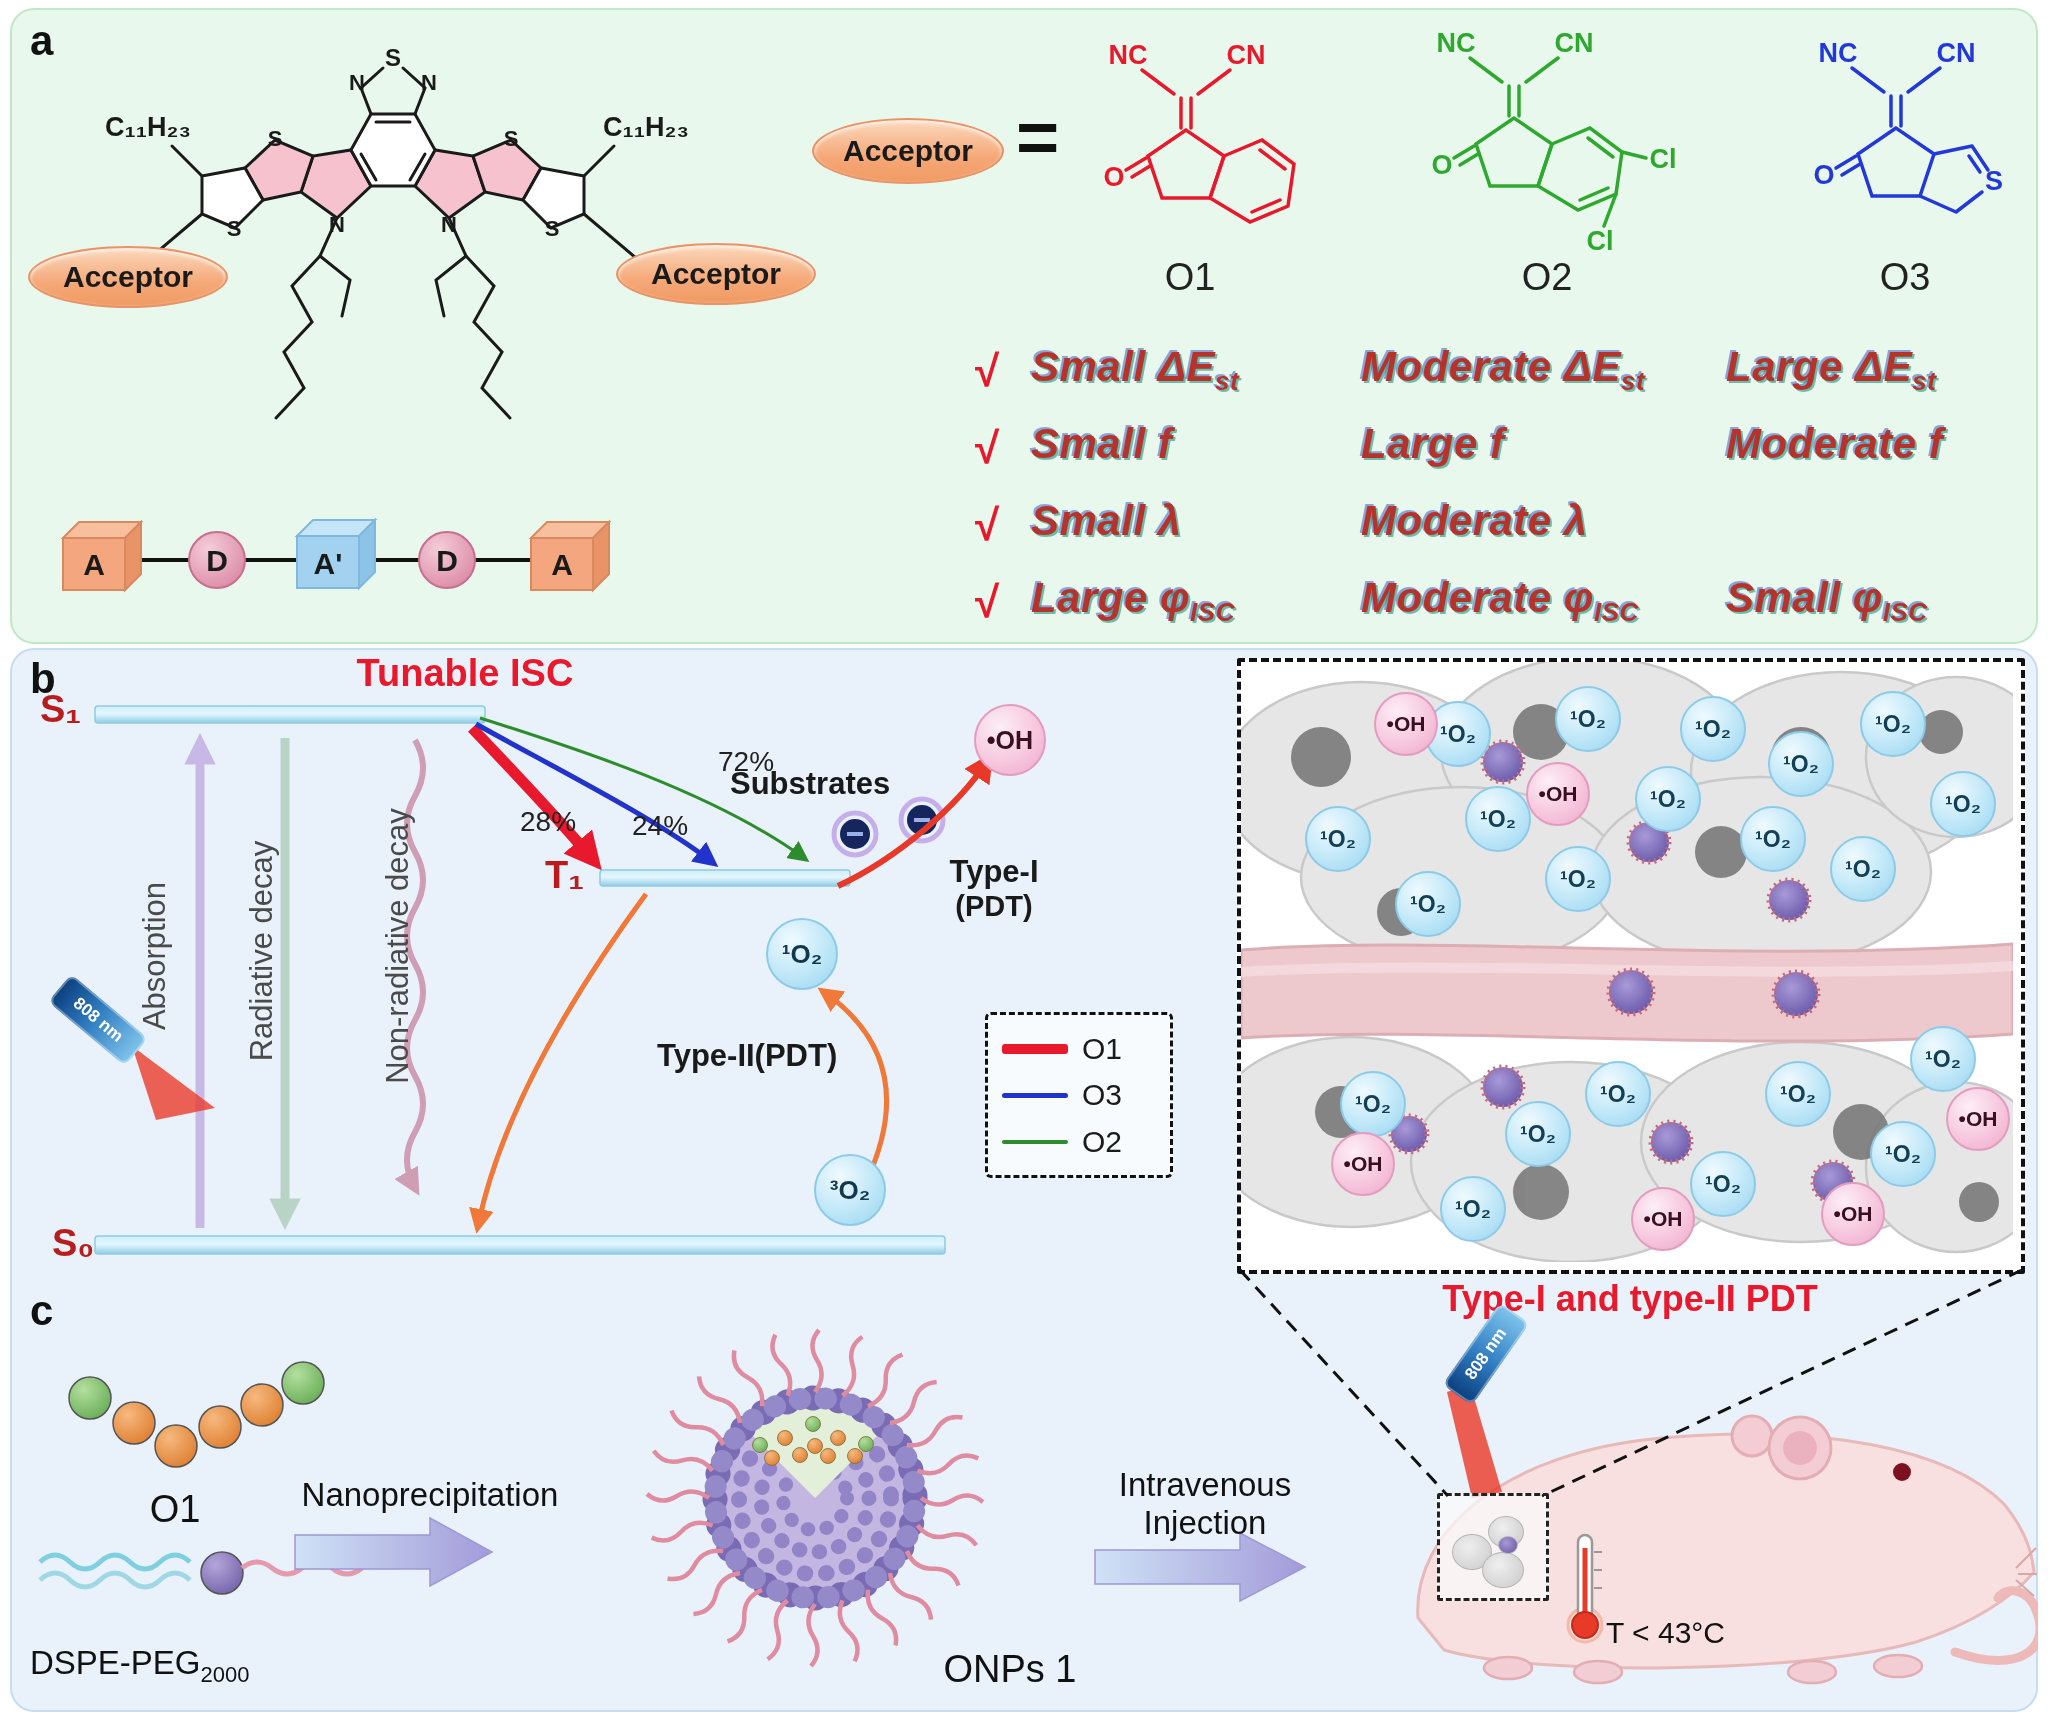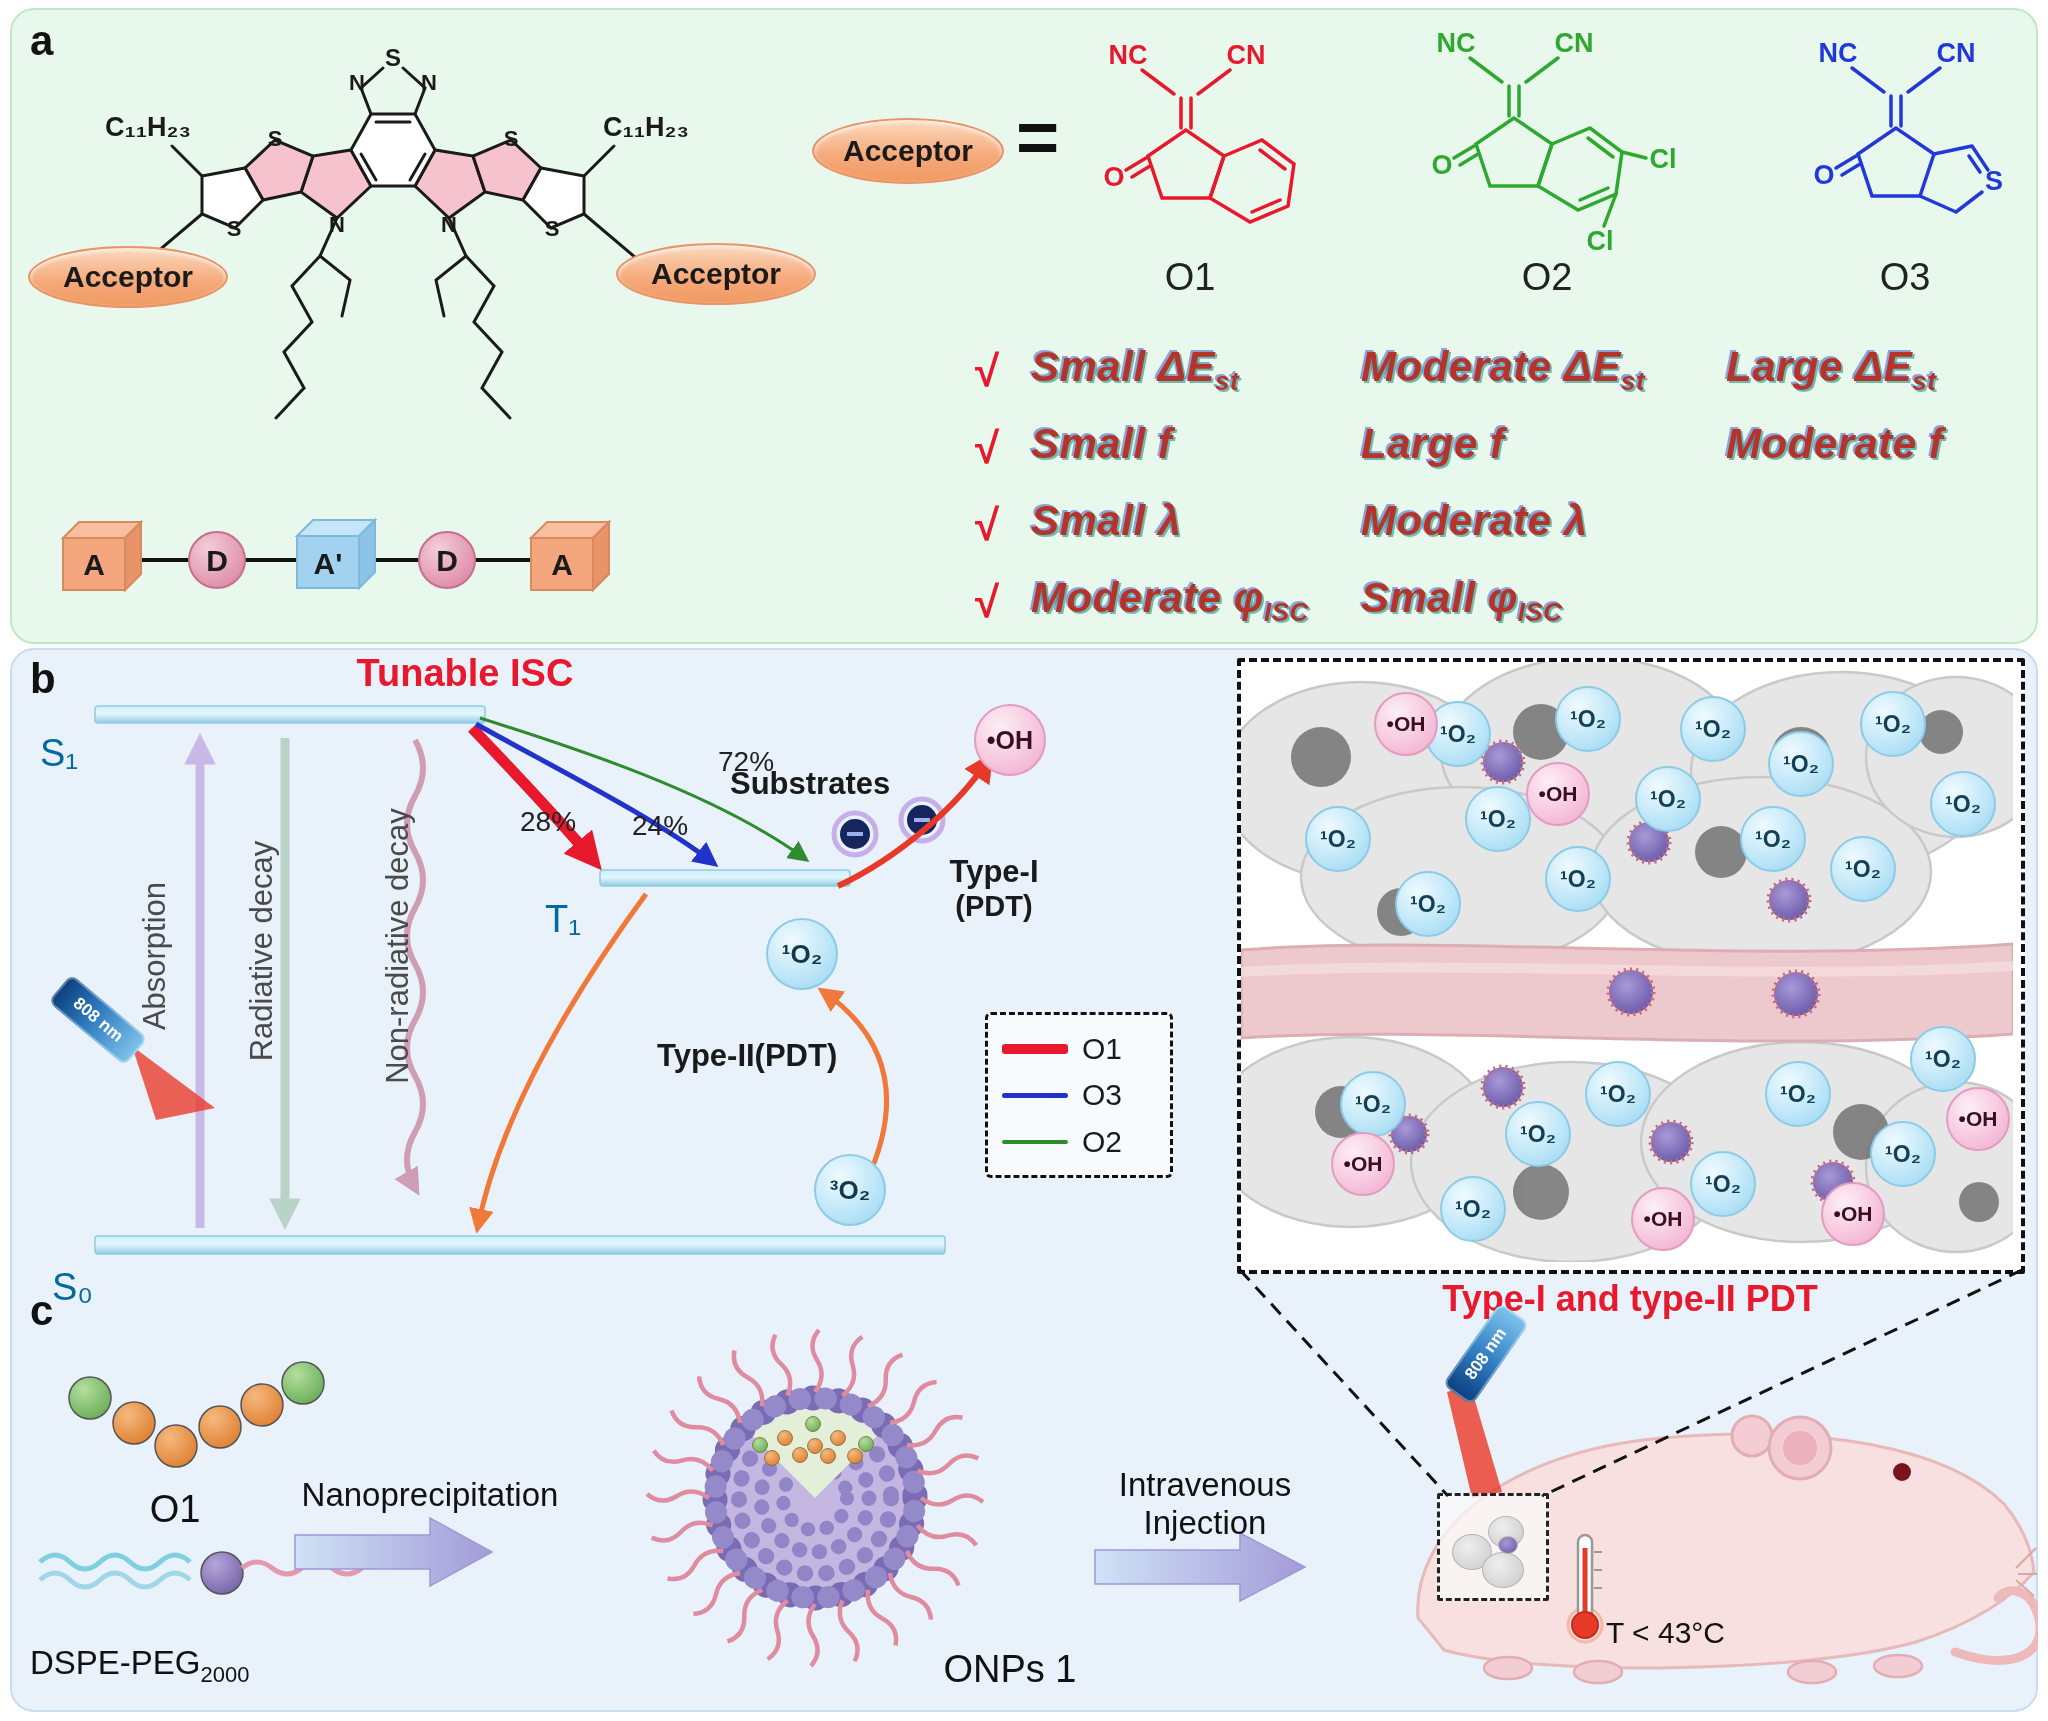--- a/index.html
+++ b/index.html
@@ -25,21 +25,21 @@
   .cmp{position:absolute;left:975px;top:332px;width:1060px;}
   .cmp-row{display:grid;grid-template-columns:56px 330px 365px 309px;align-items:center;height:77px;}
   .check{color:#e8192c;font-size:44px;font-weight:bold;}
   .fancy{
     font-size:42px;font-weight:bold;font-style:italic;color:#b5332a;letter-spacing:.5px;
     text-shadow:2px 2px 0 rgba(26,148,128,.6), -2px -2px 0 rgba(58,92,198,.55);
     white-space:nowrap;
   }
   .fancy sub{font-size:26px;}
   .redtitle{position:absolute;font-size:38px;font-weight:bold;color:#e8192c;}
-  .state{position:absolute;font-size:38px;font-weight:400;color:#0369a1;margin-top:44px;}
+  .state{position:absolute;font-size:38px;font-weight:700;color:#b91c1c;}
   .vlabel{position:absolute;text-align:center;font-size:31px;color:#4a4a4a;transform:rotate(-90deg);white-space:nowrap;}
   .pct{position:absolute;font-size:28px;color:#222;}
   .blab{position:absolute;font-size:31px;font-weight:600;color:#1a1a1a;}
   .badge{
     position:absolute;border-radius:50%;display:flex;align-items:center;justify-content:center;
     font-weight:bold;white-space:nowrap;
   }
   .o2big{width:68px;height:68px;font-size:26px;color:#12384e;
     background:radial-gradient(circle at 35% 30%,#f0faff 0%,#bfe7f8 55%,#99d4ef 100%);
     border:2px solid #8ccbe8;}
@@ -250,20 +250,21 @@
     <span class="fancy"><span>Large f</span><sub></sub></span>
     <span class="fancy"><span>Moderate f</span><sub></sub></span>
   </div>
   <div class="cmp-row">
     <span class="check">√</span>
     <span class="fancy"><span>Small λ</span><sub></sub></span>
     <span class="fancy"><span>Moderate λ</span><sub></sub></span>
   </div>
   <div class="cmp-row">
     <span class="check">√</span>
+    <span class="fancy"><span>Large φ</span><sub>ISC</sub></span>
     <span class="fancy"><span>Moderate φ</span><sub>ISC</sub></span>
     <span class="fancy"><span>Small φ</span><sub>ISC</sub></span>
   </div>
 </div>
 
 <div id="panelBC" class="panel">
   <div class="plabel abs" style="left:18px;top:8px">b</div>
   <div class="plabel abs" style="left:18px;top:640px">c</div>
 </div>
 

